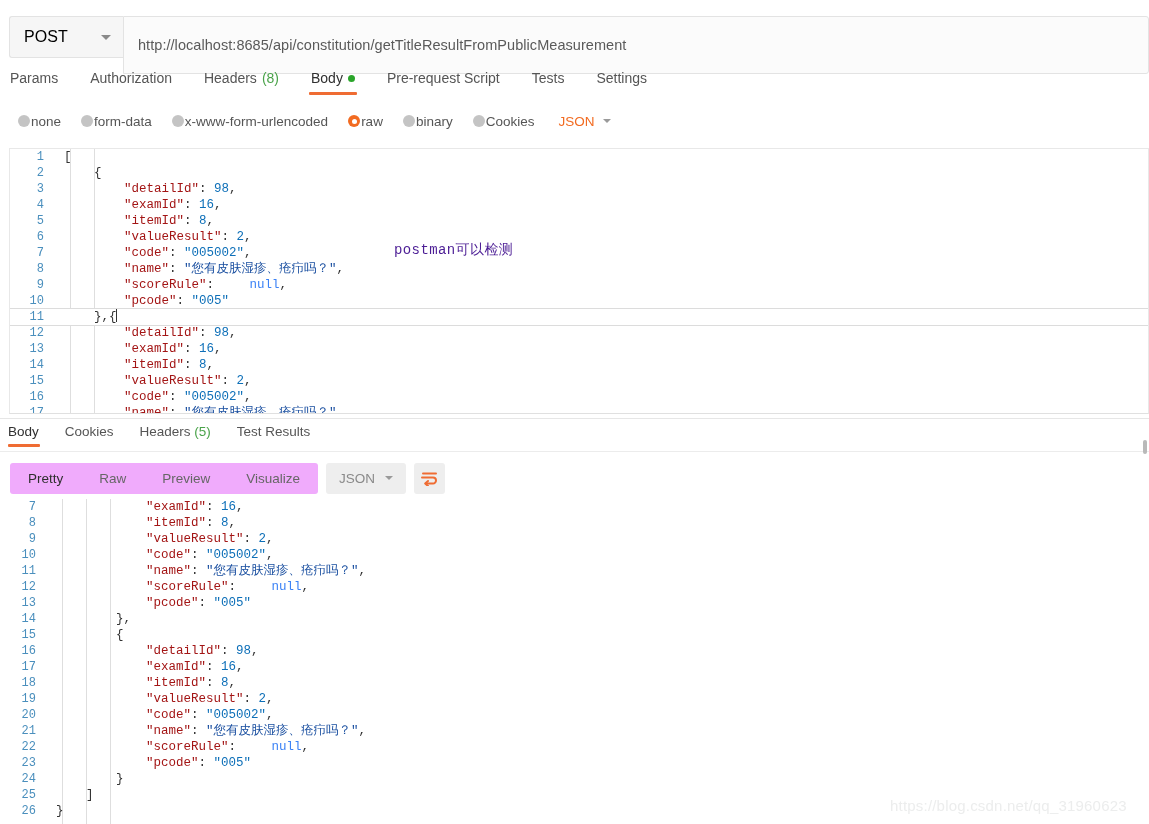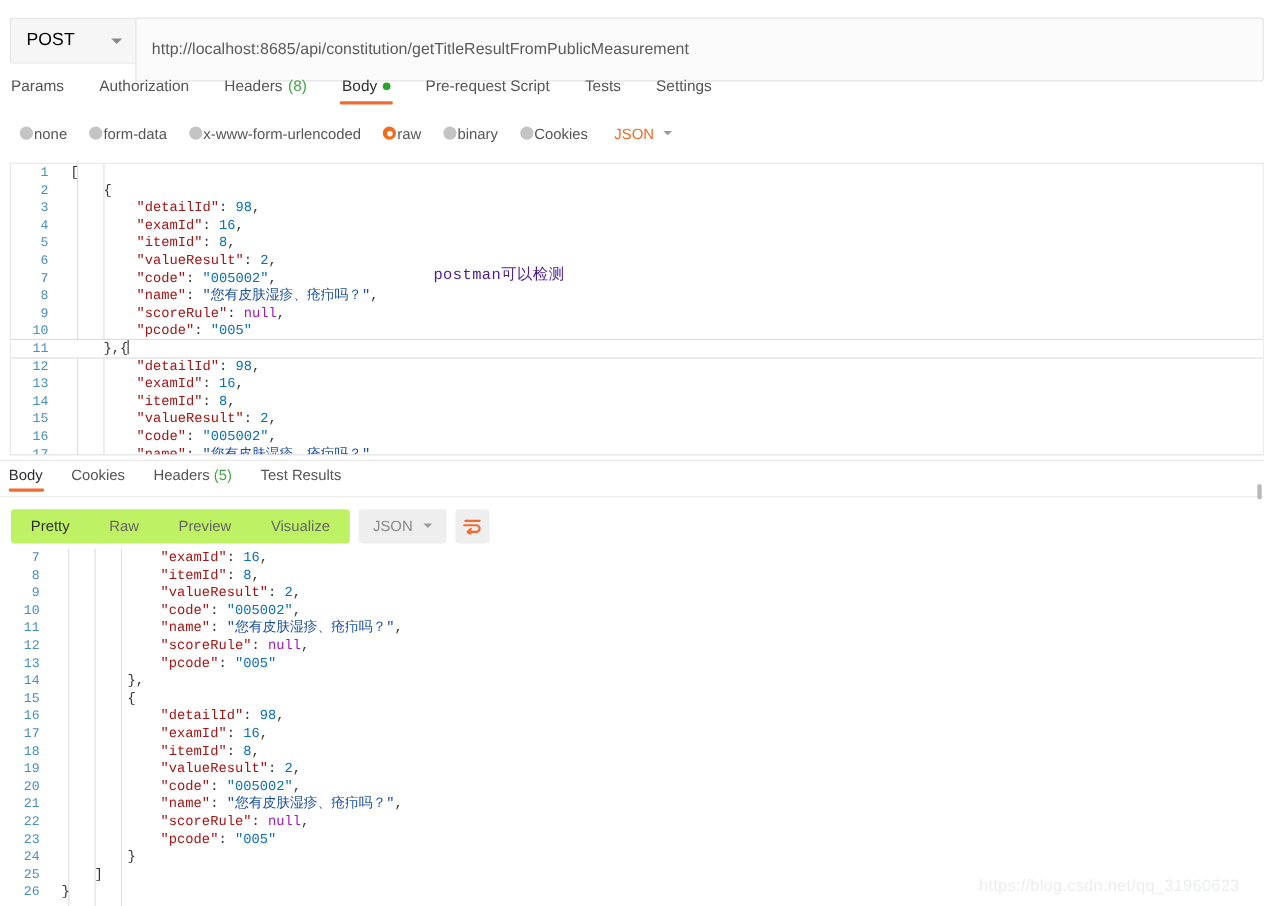--- a/index.html
+++ b/index.html
@@ -111,21 +111,21 @@
   .ln {
     width: 44px; flex: none;
     text-align: right; padding-right: 10px;
     color: #4a8fbd; font-size: 12px;
     font-family: "Liberation Mono", "DejaVu Sans Mono", monospace;
   }
   .code-text { flex: 1; padding-left: 10px; position: relative; }
   .k  { color: #a31515; }   
   .n  { color: #0d6fb8; }   
   .s  { color: #0d6fb8; }   
-  .nl { color: #a21caf; }   
+  .nl { color: #3b82f6; margin-left: 28px; }   
   .p  { color: #333333; }   
   .cn { color: #1a4fa0; }   
 
   
   .guide { position: absolute; top: 0; bottom: 0; width: 1px; background: #dedede; }
 
   
   #req-editor {
     left: 9px; top: 148px; width: 1140px; height: 266px;
     border: 1px solid #e8e8e8; border-bottom: 1px solid #e0e0e0;
@@ -178,21 +178,21 @@
     position: absolute; left: 0; top: 451px; width: 1149px; height: 1px;
     background: #ececec;
   }
 
   .resp-toolbar {
     position: absolute; left: 10px; top: 462px;
     height: 32px; display: flex; align-items: center; gap: 8px;
   }
   .seg-group {
     display: flex; align-items: center;
-    background: #bef264; border-radius: 3px; height: 31px;
+    background: #f0abfc; border-radius: 3px; height: 31px;
   }
   .seg {
     font-size: 13.5px; color: #666666;
     padding: 0 18px; height: 31px;
     display: flex; align-items: center; white-space: nowrap;
   }
   .seg.active { color: #2f2f2f; }
   .fmt-select {
     display: flex; align-items: center; gap: 10px;
     background: #eeeeee; border-radius: 3px;

